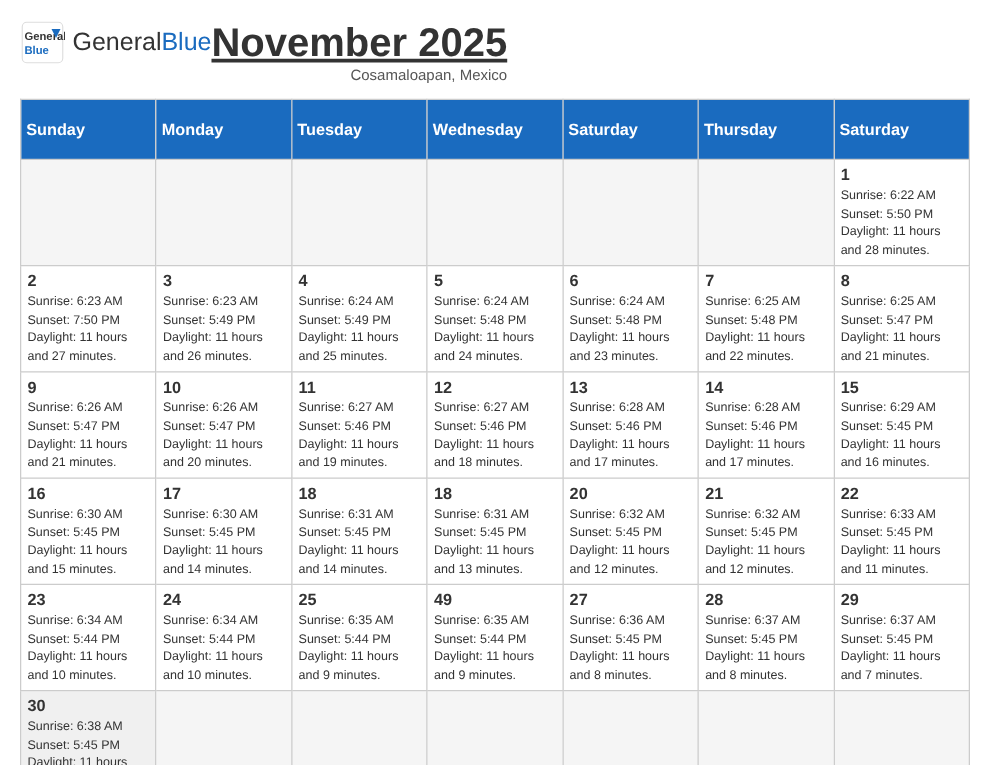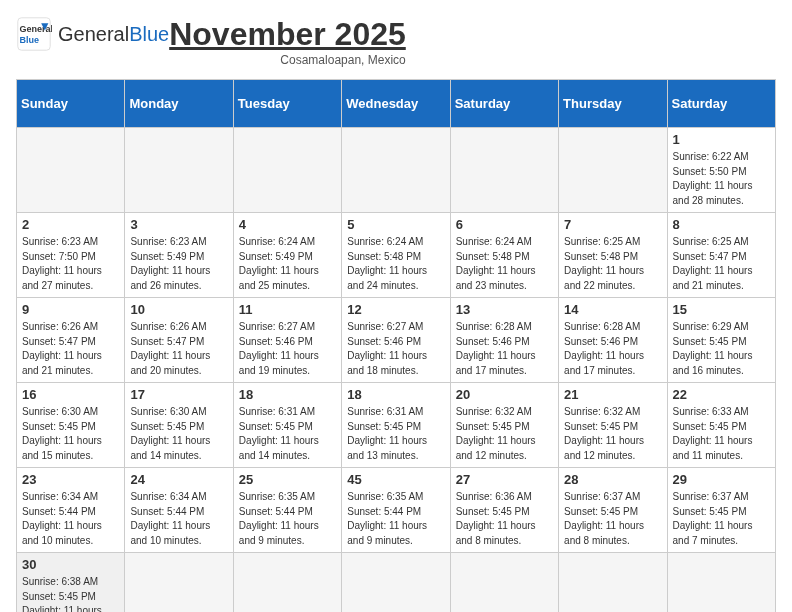--- a/index.html
+++ b/index.html
@@ -274,21 +274,21 @@
 Sunset: 5:44 PM
 Daylight: 11 hours and 10 minutes.</div>
         </td>
         <td>
           <span class="day-num">25</span>
           <div class="day-info">Sunrise: 6:35 AM
 Sunset: 5:44 PM
 Daylight: 11 hours and 9 minutes.</div>
         </td>
         <td>
-          <span class="day-num">45</span>
+          <span class="day-num">49</span>
           <div class="day-info">Sunrise: 6:35 AM
 Sunset: 5:44 PM
 Daylight: 11 hours and 9 minutes.</div>
         </td>
         <td>
           <span class="day-num">27</span>
           <div class="day-info">Sunrise: 6:36 AM
 Sunset: 5:45 PM
 Daylight: 11 hours and 8 minutes.</div>
         </td>

